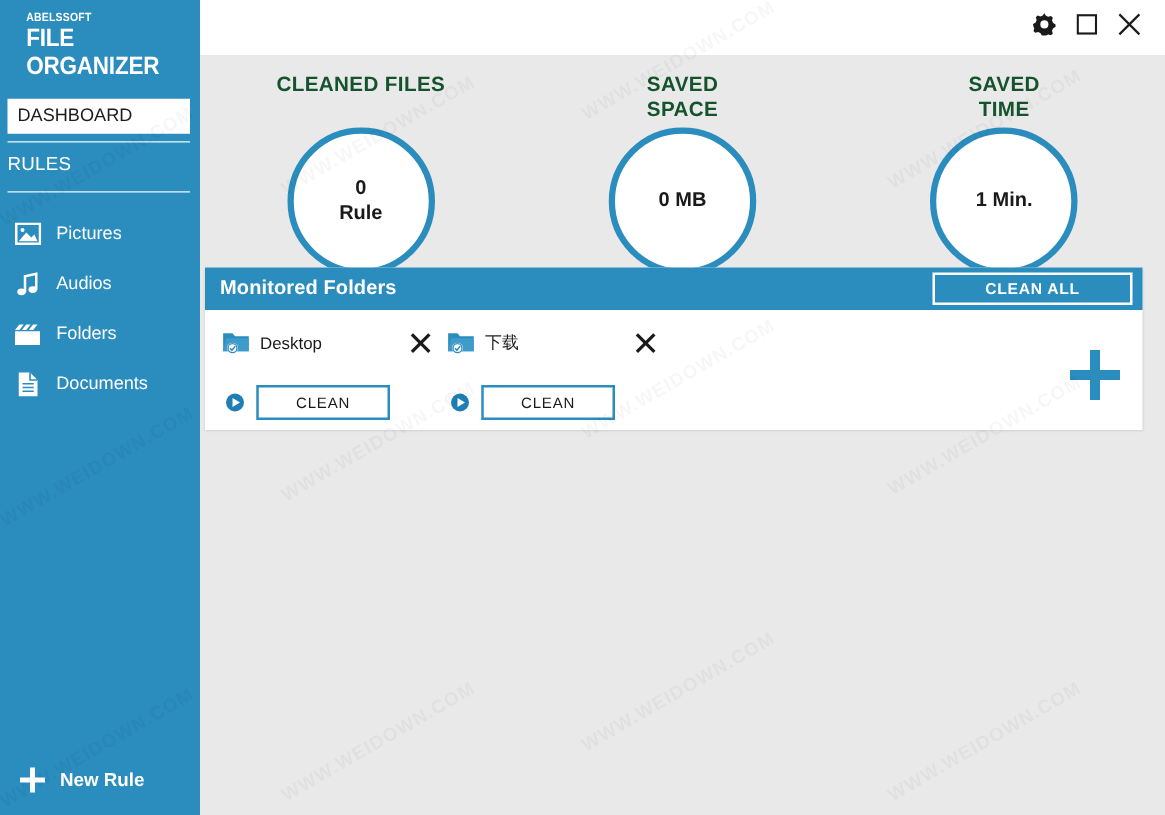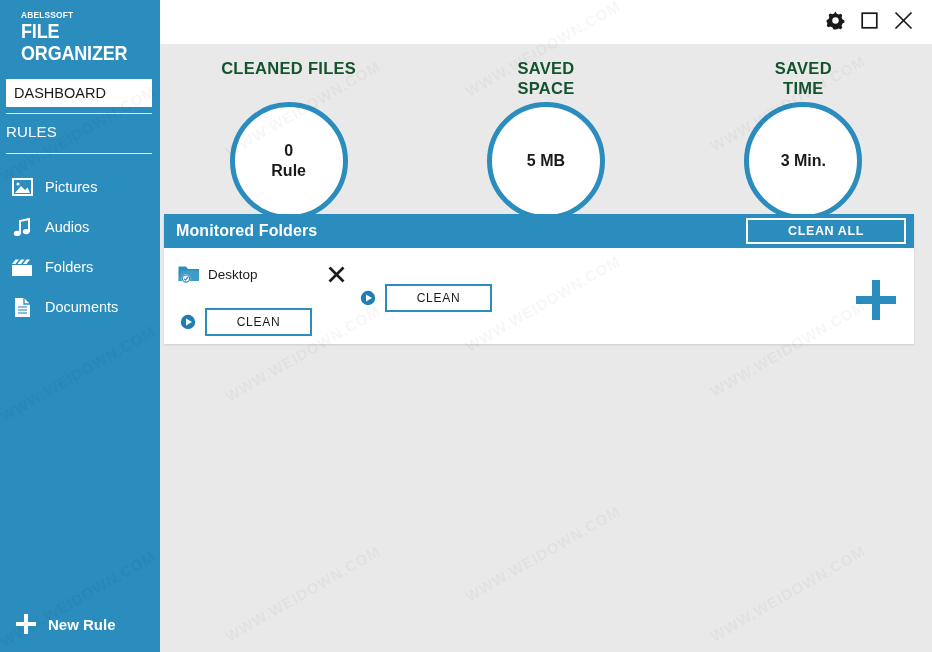--- a/index.html
+++ b/index.html
@@ -472,31 +472,31 @@
           <div class="stat-unit">Rule</div>
         </div>
       </div>
 
       <div class="stat">
         <div class="stat-title">
           <div>SAVED</div>
           <div>SPACE</div>
         </div>
         <div class="stat-circle">
-          <div class="stat-inline">5 MB</div>
+          <div class="stat-inline">0 MB</div>
         </div>
       </div>
 
       <div class="stat">
         <div class="stat-title">
           <div>SAVED</div>
           <div>TIME</div>
         </div>
         <div class="stat-circle">
-          <div class="stat-inline">3 Min.</div>
+          <div class="stat-inline">1 Min.</div>
         </div>
       </div>
 
     </div>
 
     <div class="panel">
       <div class="panel-header">
         <div class="panel-title">Monitored Folders</div>
         <div class="clean-all">CLEAN ALL</div>
       </div>
@@ -527,20 +527,38 @@
               <svg width="16" height="16" viewBox="0 0 16 16">
                 <circle cx="8" cy="8" r="7.2" fill="#1f7fb5"></circle>
                 <polygon points="6,4.4 12,8 6,11.6" fill="#ffffff"></polygon>
               </svg>
             </span>
             <span class="clean-btn">CLEAN</span>
           </div>
         </div>
 
         <div class="folder-card">
+          <div class="folder-row">
+            <span class="folder-icon">
+              <svg width="22" height="20" viewBox="0 0 22 20">
+                <path d="M0.5 2.5 H8 L10 5 H21 V17 H0.5 Z" fill="#2b8cbe"></path>
+                <path d="M3 6.5 H21 V17 H0.5 Z" fill="#3f9bc9"></path>
+                <circle cx="8" cy="14.5" r="4.4" fill="#ffffff"></circle>
+                <circle cx="8" cy="14.5" r="3.6" fill="none" stroke="#2b8cbe" stroke-width="1.1"></circle>
+                <polyline points="6,14.6 7.5,16.2 10.2,12.9" fill="none" stroke="#2b8cbe" stroke-width="1.2"></polyline>
+              </svg>
+            </span>
+            <span class="folder-name">下载</span>
+            <span class="folder-close">
+              <svg width="17" height="17" viewBox="0 0 17 17">
+                <line x1="1.5" y1="1.5" x2="15.5" y2="15.5" stroke="#1a1a1a" stroke-width="2.6"></line>
+                <line x1="15.5" y1="1.5" x2="1.5" y2="15.5" stroke="#1a1a1a" stroke-width="2.6"></line>
+              </svg>
+            </span>
+          </div>
           <div class="folder-row2">
             <span class="play-icon">
               <svg width="16" height="16" viewBox="0 0 16 16">
                 <circle cx="8" cy="8" r="7.2" fill="#1f7fb5"></circle>
                 <polygon points="6,4.4 12,8 6,11.6" fill="#ffffff"></polygon>
               </svg>
             </span>
             <span class="clean-btn">CLEAN</span>
           </div>
         </div>

